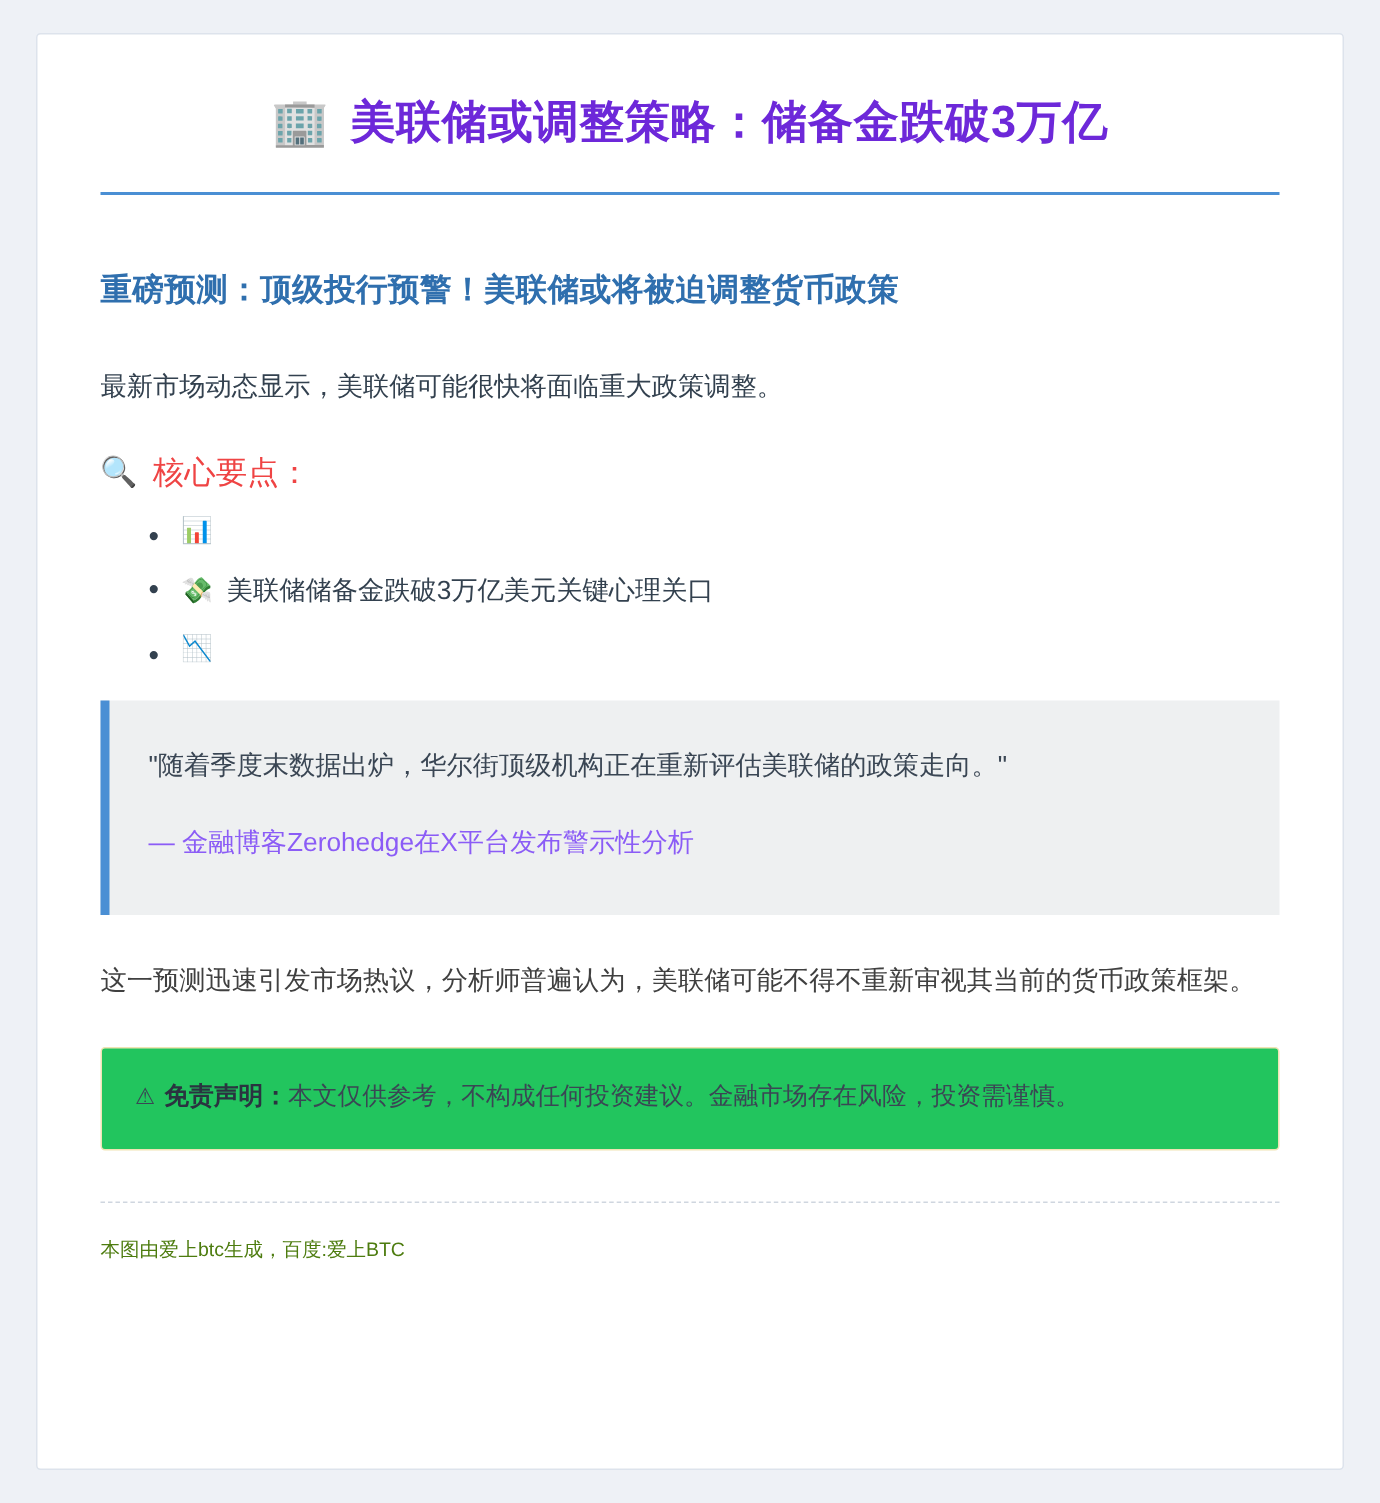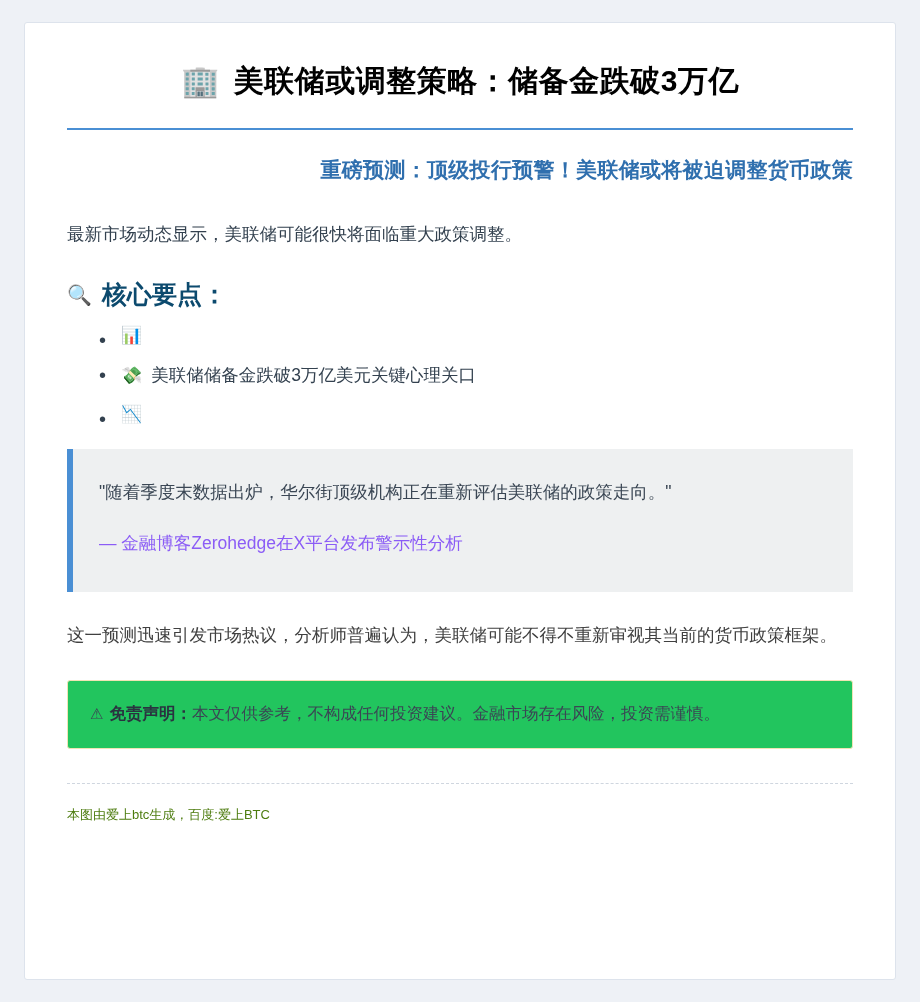--- a/index.html
+++ b/index.html
@@ -37,51 +37,50 @@
     padding-bottom: 26px;
     border-bottom: 2px solid #4a8fd4;
   }
   .title-icon {
     font-size: 31px;
     line-height: 1;
   }
   .title-text {
     font-size: 30px;
     font-weight: bold;
-    color: #000000;
+    color: #6d28d9;
     letter-spacing: 0.5px;
   }
   .subtitle {
-    margin-top: 26px;
+    margin-top: 49px;
     font-size: 21px;
     font-weight: bold;
     color: #2f6fae;
     letter-spacing: 0.3px;
-    text-align: right;
   }
   .lead {
     margin-top: 36px;
     font-size: 17.5px;
     color: #33414f;
     line-height: 1.6;
   }
   .section-head {
     margin-top: 30px;
     display: flex;
     align-items: center;
     gap: 10px;
   }
   .section-head .sec-icon {
     font-size: 20px;
     line-height: 1;
   }
   .section-head .sec-label {
-    font-size: 25px;
-    font-weight: bold;
-    color: #0c4a6e;
+    font-size: 21px;
+    font-weight: normal;
+    color: #ef4444;
   }
   ul.points {
     margin: 16px 0 0 0;
     padding-left: 54px;
     list-style: none;
   }
   ul.points li {
     position: relative;
     font-size: 17.5px;
     color: #33414f;

